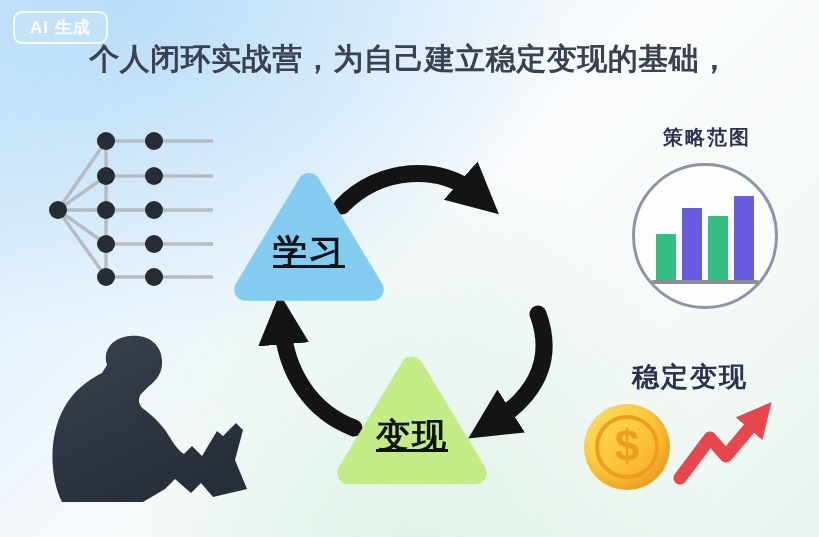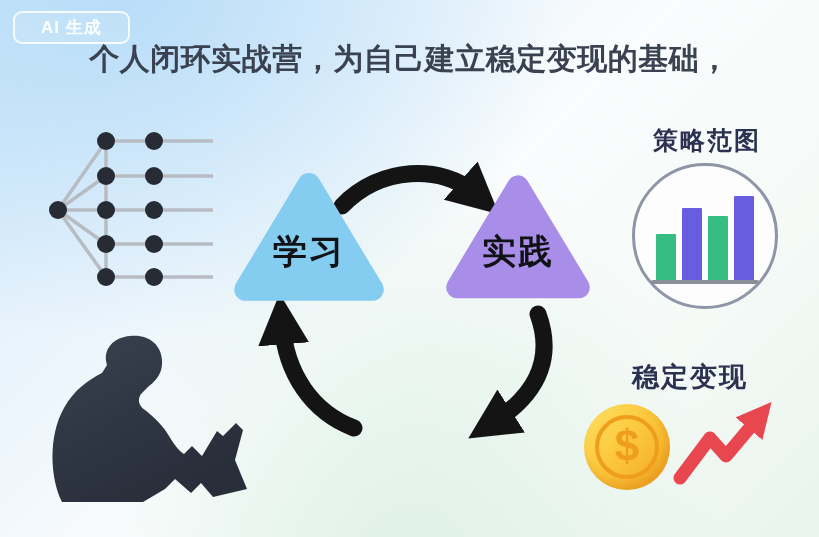--- a/index.html
+++ b/index.html
@@ -10,48 +10,48 @@
   .stage{
     position:relative;width:819px;height:537px;overflow:hidden;
     background:
       radial-gradient(ellipse at 15% 0%, rgba(182,220,248,.9) 0%, rgba(182,220,248,0) 45%),
       radial-gradient(ellipse at 50% 115%, rgba(214,238,224,.8) 0%, rgba(214,238,224,0) 55%),
       linear-gradient(135deg,#cde7fa 0%,#e8f3fc 25%,#fafcfd 50%,#f5faf7 75%,#e9f4ee 100%);
   }
   
   .badge{
     position:absolute;left:13px;top:11px;
-    padding:3px 26px;border:2px solid rgba(255,255,255,.85);
+    padding:3px 15px;border:2px solid rgba(255,255,255,.85);
     border-radius:9px;color:rgba(255,255,255,.95);
     font-size:17px;font-weight:600;letter-spacing:1px;
     background:rgba(255,255,255,.10);
   }
   
   .title{
     position:absolute;left:0;top:36px;width:819px;text-align:center;
     font-weight:800;font-size:30px;line-height:1.5;letter-spacing:.5px;
   }
   
   .tri{position:absolute;}
   .tri svg{position:absolute;inset:0;width:100%;height:100%;}
   .tri .tri-label{
     position:absolute;inset:0;display:flex;align-items:center;justify-content:center;
-    padding-top:34px;font-size:34px;font-weight:800;color:#101216;letter-spacing:2px;
+    padding-top:34px;font-size:34px;font-weight:800;color:#101216;letter-spacing:2px;text-decoration:underline;
   }
   .tri-learn{left:233px;top:168px;width:152px;height:134px;}
   .tri-practice{left:445px;top:168px;width:146px;height:134px;}
   .tri-monetize{left:336px;top:350px;width:152px;height:137px;}
   
   .cycle-arrows{position:absolute;left:230px;top:150px;width:340px;height:300px;}
   
   .tree{position:absolute;left:46px;top:126px;width:172px;height:164px;}
   
   .strategy-label{
     position:absolute;left:617px;top:124px;width:180px;text-align:center;
-    font-size:25px;font-weight:800;letter-spacing:2px;
+    font-size:20px;font-weight:800;letter-spacing:2px;
   }
   .chart-circle{
     position:absolute;left:632px;top:163px;width:146px;height:146px;
     border-radius:50%;background:#fdfdfe;box-sizing:border-box;
   }
   .chart-bars{
     position:absolute;left:0;right:0;top:0;height:115px;
     display:flex;align-items:flex-end;justify-content:center;gap:6px;
   }
   .chart-bar{width:20px;border-radius:1px;}
@@ -125,27 +125,27 @@
     <path d="M 124 278 C 82 262, 56 224, 52 174" fill="none" stroke="#141414" stroke-width="17" stroke-linecap="round" marker-end="url(#ah)"></path>
   </svg>
 
   <div class="tri tri-learn">
     <svg viewBox="0 0 120 104">
       <path d="M60 12 L110 95 L10 95 Z" stroke-width="18" stroke-linejoin="round" style="fill: rgb(132, 204, 240); stroke: rgb(132, 204, 240);"></path>
     </svg>
     <span class="tri-label">学习</span>
   </div>
 
-  <div class="tri tri-practice">
+
+  <div class="tri tri-monetize">
     <svg viewBox="0 0 120 104">
-      <path d="M60 12 L110 95 L10 95 Z" stroke-width="18" stroke-linejoin="round" style="fill: rgb(168, 142, 233); stroke: rgb(168, 142, 233);"></path>
+      <path d="M60 12 L110 95 L10 95 Z" stroke-width="18" stroke-linejoin="round" style="fill: rgb(195, 235, 134); stroke: rgb(195, 235, 134);"></path>
     </svg>
-    <span class="tri-label">实践</span>
-  </div>
-
+    <span class="tri-label">变现</span>
+  </div>
 
   <div class="strategy-label" style="color: rgb(43, 49, 80);">策略范图</div>
 
   <div class="chart-circle" style="border: 3px solid rgb(141, 149, 166);">
     <div class="chart-bars">
       <div class="chart-bar" style="height: 47px; background: rgb(53, 189, 130);"></div>
       <div class="chart-bar" style="height: 73px; background: rgb(104, 92, 224);"></div>
       <div class="chart-bar" style="height: 65px; background: rgb(53, 189, 130);"></div>
       <div class="chart-bar" style="height: 85px; background: rgb(104, 92, 224);"></div>
     </div>

